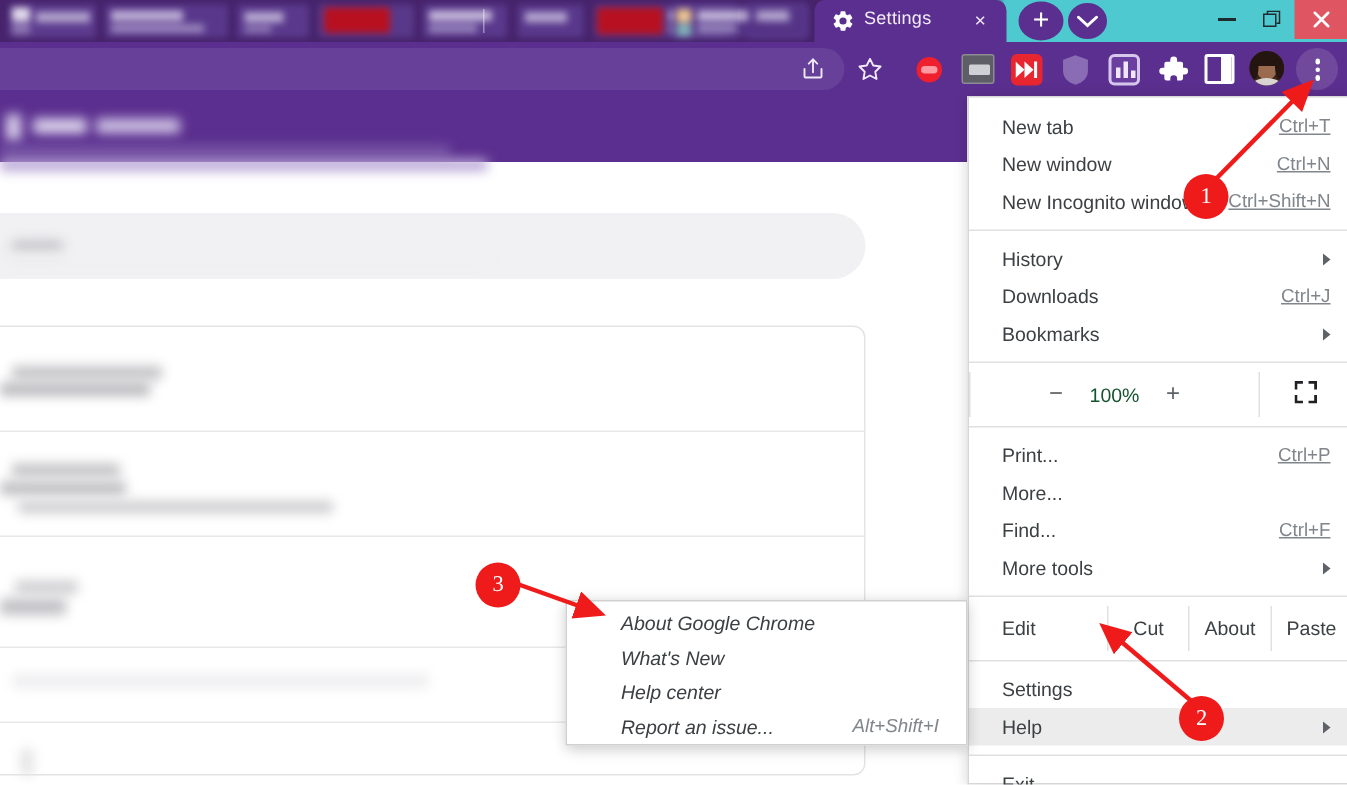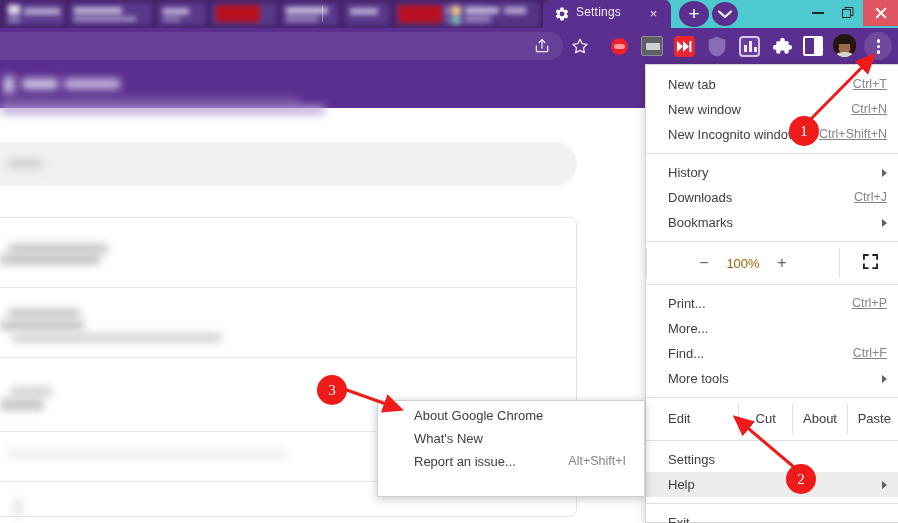--- a/index.html
+++ b/index.html
@@ -211,41 +211,42 @@
   .zoomrow .zl {
     flex:0 0 92px; line-height:30px; padding-left:22px; color:#3c4043;
   }
   .zoomrow .zc {
     flex:1; display:flex; align-items:center; justify-content:center;
     border-left:1px solid #e0e0e0; gap:14px;
   }
   .zoomrow .zbtn {
     color:#5f6368; font-size:16px; cursor:pointer; width:14px; text-align:center;
   }
-  .zoomrow .zval { font-size:13px; color:#a16207; min-width:36px; text-align:center; }
+  .zoomrow .zval { font-size:13px; color:#14532d; min-width:36px; text-align:center; }
   .zoomrow .zfull {
     flex:0 0 62px; display:flex; align-items:center; justify-content:center;
     border-left:1px solid #e0e0e0; cursor:pointer;
   }
 
   
   .editrow { display:flex; height:30px; }
   .editrow > div {
     flex:1; line-height:30px; text-align:center; cursor:pointer; font-size:13px;
   }
   .editrow > div:first-child { text-align:left; padding-left:22px; flex:0 0 92px; }
   .editrow > div + div { border-left:1px solid #e0e0e0; }
 
   
   .submenu {
     position:absolute; left:377px; top:400px; width:268px; height:97px;
     background:#ffffff; border:1px solid #d0d0d0;
     box-shadow:0 2px 9px rgba(0,0,0,.22);
     font-size:13px; color:#3c4043;
     padding-top:3px;
+    font-style:italic;
   }
   .smi {
     position:relative; height:23px; line-height:23px;
     padding-left:36px; padding-right:14px; white-space:nowrap; cursor:pointer;
   }
   .smi .sc { position:absolute; right:18px; top:0; color:#80868b; font-size:12.5px; }
 
   
   .anno { position:absolute; left:0; top:0; width:898px; height:523px; pointer-events:none; }
   .badge {
@@ -552,20 +553,23 @@
   </div>
 
   <div class="submenu">
     <div class="smi">
       <span>About Google Chrome</span>
     </div>
     <div class="smi">
       <span>What's New</span>
     </div>
     <div class="smi">
+      <span>Help center</span>
+    </div>
+    <div class="smi">
       <span>Report an issue...</span>
       <span class="sc">Alt+Shift+I</span>
     </div>
   </div>
 
   <svg class="anno" viewBox="0 0 898 523">
     <defs>
       <marker id="ah" markerWidth="7" markerHeight="7" refX="5.6" refY="3.2" orient="auto">
         <path d="M0,0 L7,3.2 L0,6.4 z" fill="#ef1b1b"></path>
       </marker>

